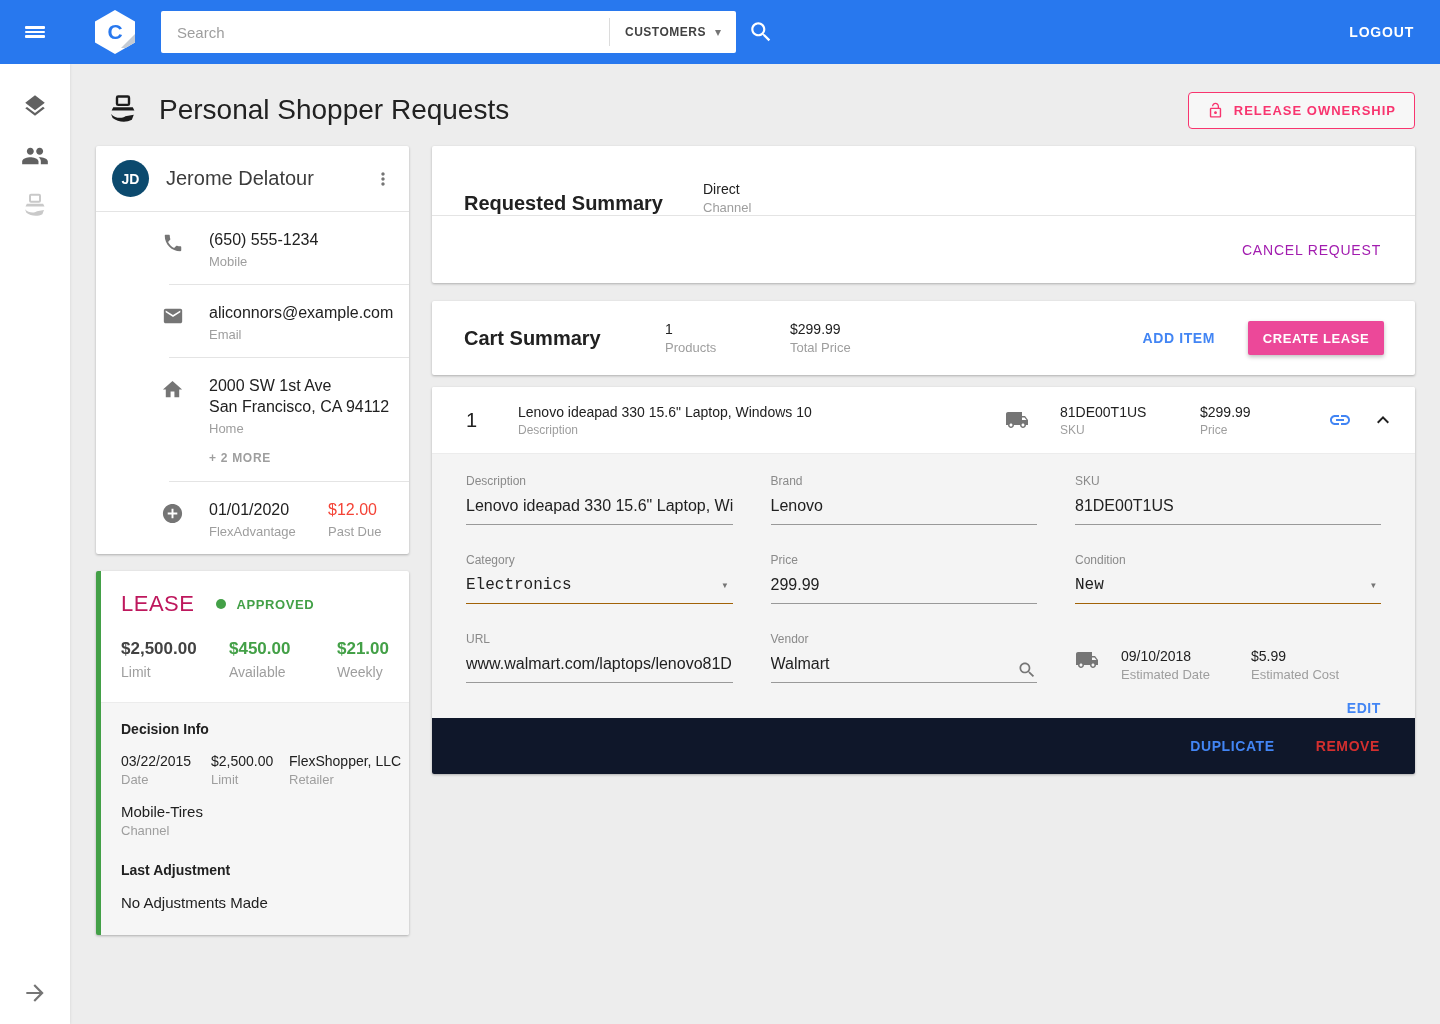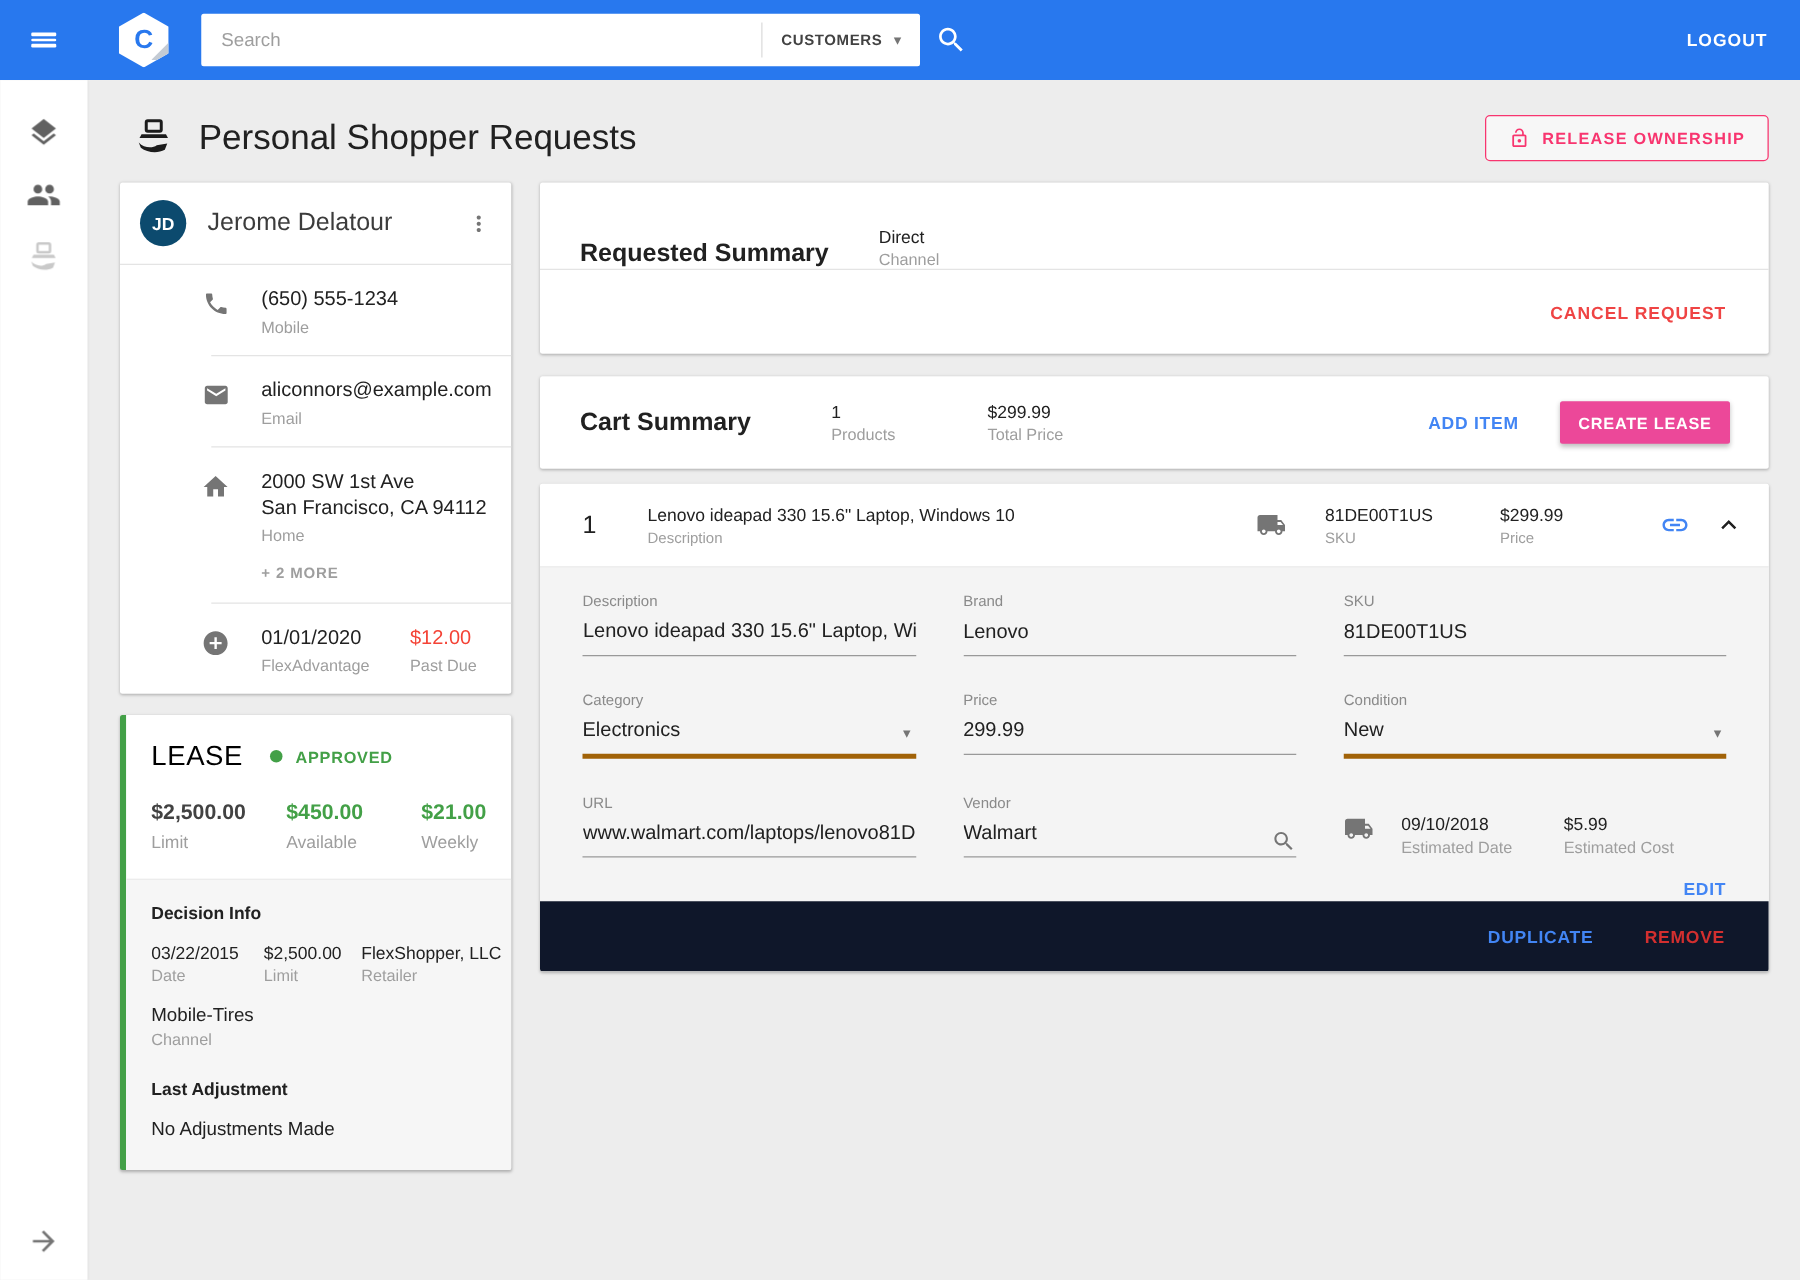--- a/index.html
+++ b/index.html
@@ -70,21 +70,21 @@
   .more-link { display: inline-block; margin-top: 15px; font-size: 12px; font-weight: 700;
                letter-spacing: 0.7px; color: #9e9e9e; cursor: pointer; background: none; border: none; font-family: inherit; }
   .flex-cols { display: flex; }
   .flex-col2 { width: 119px; flex: none; }
   .red-text { color: #f44336; }
 
   
   .lease-card { margin-top: 17px; border-left: 5px solid #43a047; overflow: hidden; }
   .lease-top { padding: 20px 20px 22px 20px; }
   .lease-title-row { display: flex; align-items: center; }
-  .lease-title { font-size: 22px; color: #000000; letter-spacing: 0.5px; }
+  .lease-title { font-size: 22px; color: #be185d; letter-spacing: 0.5px; }
   .status-dot { width: 10px; height: 10px; border-radius: 50%; background: #43a047; margin-left: 22px; }
   .status-text { font-size: 13px; font-weight: 700; letter-spacing: 0.6px; color: #43a047; margin-left: 10px; }
   .lease-stats { display: flex; margin-top: 22px; }
   .stat { width: 108px; flex: none; }
   .stat:last-child { width: auto; }
   .stat-value { font-size: 17px; font-weight: 700; color: #424242; }
   .stat-value.green { color: #43a047; }
   .stat-label { font-size: 14px; color: #9e9e9e; margin-top: 5px; }
   .lease-bottom { background: #f6f6f6; padding: 18px 20px 24px 20px; border-top: 1px solid #ececec; }
   .section-heading { font-size: 14px; font-weight: 700; color: #212121; }
@@ -97,22 +97,22 @@
   .channel-val { font-size: 15px; color: #212121; }
   .last-adj-heading { margin-top: 24px; }
   .last-adj-value { font-size: 15px; color: #212121; margin-top: 16px; }
 
   
   .req-header { display: flex; align-items: flex-end; height: 69px; padding-left: 32px; }
   .req-title { font-size: 20px; color: #212121; width: 239px; }
   .kv-value { font-size: 14px; color: #212121; }
   .kv-label { font-size: 13px; color: #9e9e9e; margin-top: 3px; }
   .req-footer { height: 67px; display: flex; align-items: center; justify-content: flex-end; padding-right: 34px; }
-  .cancel-btn { background: none; border: none; font-family: inherit; font-size: 14px; font-weight: 700;
-                letter-spacing: 0.8px; color: #ef4444; cursor: default; }
+  .cancel-btn { background: none; border: none; font-family: inherit; font-size: 14px; font-weight: 400;
+                letter-spacing: 0.8px; color: #a21caf; cursor: default; }
 
   
   .cart-summary { margin-top: 18px; height: 74px; display: flex; align-items: center; padding: 0 31px 0 32px; }
   .cart-title { font-size: 20px; color: #212121; width: 201px; }
   .cart-kv { width: 125px; flex: none; }
   .add-item-btn { margin-left: auto; background: none; border: none; font-family: inherit; font-size: 14px;
                   font-weight: 700; letter-spacing: 0.6px; color: #4285f4; cursor: pointer; padding: 8px; }
   .create-lease-btn { margin-left: 25px; width: 136px; height: 34px; background: #ec4899; color: #fff;
                       border: none; border-radius: 2px; font-family: inherit; font-size: 13px; font-weight: 700;
                       letter-spacing: 0.6px; cursor: pointer; box-shadow: 0 2px 4px rgba(0,0,0,0.25); }
@@ -131,22 +131,22 @@
   .link-btn { width: 24px; flex: none; background: none; border: none; padding: 0; color: #4285f4; cursor: pointer; display: flex; }
   .chevron-btn { width: 24px; flex: none; margin-left: 19px; margin-right: 20px; background: none; border: none;
                  padding: 0; color: #212121; cursor: pointer; display: flex; }
 
   .item-detail { background: #f4f4f4; padding: 20px 34px 2px 34px; border-top: 1px solid #ececec; }
   .form-grid { display: grid; grid-template-columns: 1fr 1fr 1fr; column-gap: 38px; }
   .field { margin-bottom: 28px; }
   .field-label { font-size: 12px; color: #8a8a8a; margin-bottom: 7px; }
   .field-input { width: 100%; border: none; border-bottom: 1px solid #999; background: transparent;
                  font-family: inherit; font-size: 16px; color: #212121; padding: 2px 0 9px 0; outline: none; }
-  .select-box { position: relative; border-bottom: 4px solid #a16207; padding: 2px 22px 9px 0;
-                font-size: 16px; color: #212121; cursor: pointer; }
+  .select-box { position: relative; border-bottom: 1px solid #a16207; padding: 2px 22px 9px 0;
+                font-size: 16px; color: #212121; cursor: pointer; font-family: Liberation Mono, monospace; }
   .select-box .dd-arrow { position: absolute; right: 4px; bottom: 11px; }
   .vendor-wrap { position: relative; }
   .vendor-wrap .field-input { padding-right: 30px; }
   .vendor-search { position: absolute; right: 0; bottom: 8px; background: none; border: none; padding: 0;
                    color: #757575; cursor: pointer; display: flex; }
   .ship-block { display: flex; padding-top: 16px; }
   .ship-truck { color: #757575; flex: none; display: flex; margin-right: 22px; }
   .ship-col { width: 130px; flex: none; }
   .ship-val { font-size: 14px; color: #212121; }
   .ship-label { font-size: 13px; color: #9e9e9e; margin-top: 3px; }

